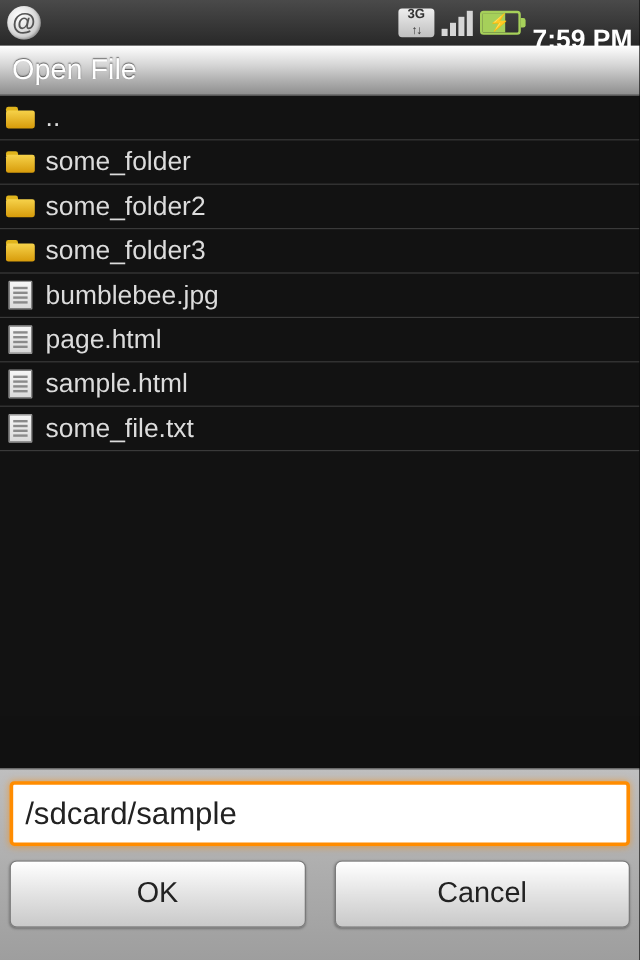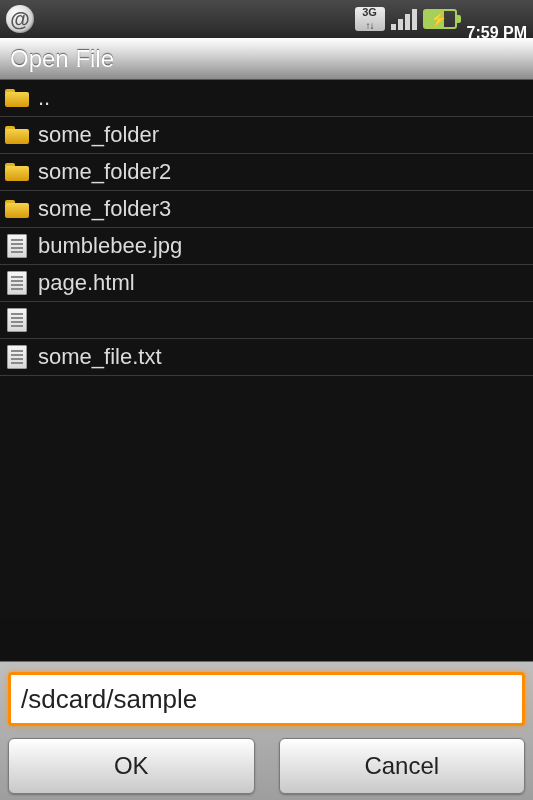--- a/index.html
+++ b/index.html
@@ -53,21 +53,21 @@
   }
   .battery::after {
     content:""; position:absolute; right:-6px; top:4px; width:4px; height:8px;
     background:#a6d05a; border-radius: 0 2px 2px 0;
   }
   .battery-fill { background:#a6d05a; height:100%; width:65%; }
   .battery-bolt {
     position:absolute; left:50%; top:50%; transform:translate(-50%,-52%);
     color:#222; font-size:14px; font-weight:bold;
   }
-  .clock { color:#fff; font-size:16px; font-weight:bold; margin-left:4px;margin-top:28px; }
+  .clock { color:#fff; font-size:22px; font-weight:bold; margin-left:4px;margin-top:28px; }
 
   
   .title-bar {
     height: 42px;
     background: linear-gradient(#ffffff 0%, #d5d5d5 40%, #8d8d8d 100%);
     color: #fff;
     display: flex; align-items: center;
     padding: 0 10px;
     font-size: 24px;
     font-weight: normal;
@@ -111,21 +111,21 @@
     position: relative;
   }
   .doc-icon::before {
     content:""; position:absolute; left:3px; right:3px; top:4px; height:2px;
     background:#8a8a8a; box-shadow: 0 4px 0 #8a8a8a, 0 8px 0 #8a8a8a, 0 12px 0 #8a8a8a;
   }
 
   
   .bottom-panel {
     background: linear-gradient(#bfbfbf,#9e9e9e);
-    padding: 10px 8px 6px 8px;
+    padding: 10px 8px 27px 8px;
     border-top: 1px solid #6b6b6b;
     margin-top: 43px;
   }
   .path-input {
     width: 100%;
     height: 54px;
     border: 3px solid #ff8c00;
     border-radius: 4px;
     background: #fff;
     color: #222;
@@ -212,20 +212,21 @@
       <div class="file-row">
         <div class="icon-slot">
           <div class="doc-icon"></div>
         </div>
         <div class="label">page.html</div>
       </div>
       <div class="file-row">
         <div class="icon-slot">
           <div class="doc-icon"></div>
         </div>
+        <div class="label">sample.html</div>
       </div>
       <div class="file-row">
         <div class="icon-slot">
           <div class="doc-icon"></div>
         </div>
         <div class="label">some_file.txt</div>
       </div>
     </div>
 
   <div class="bottom-panel">

